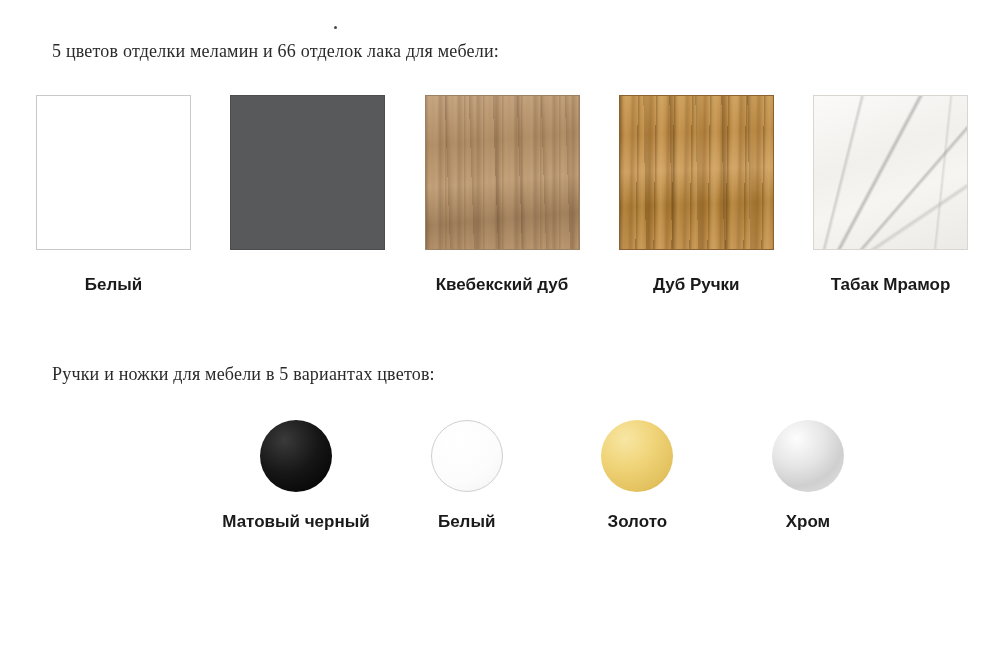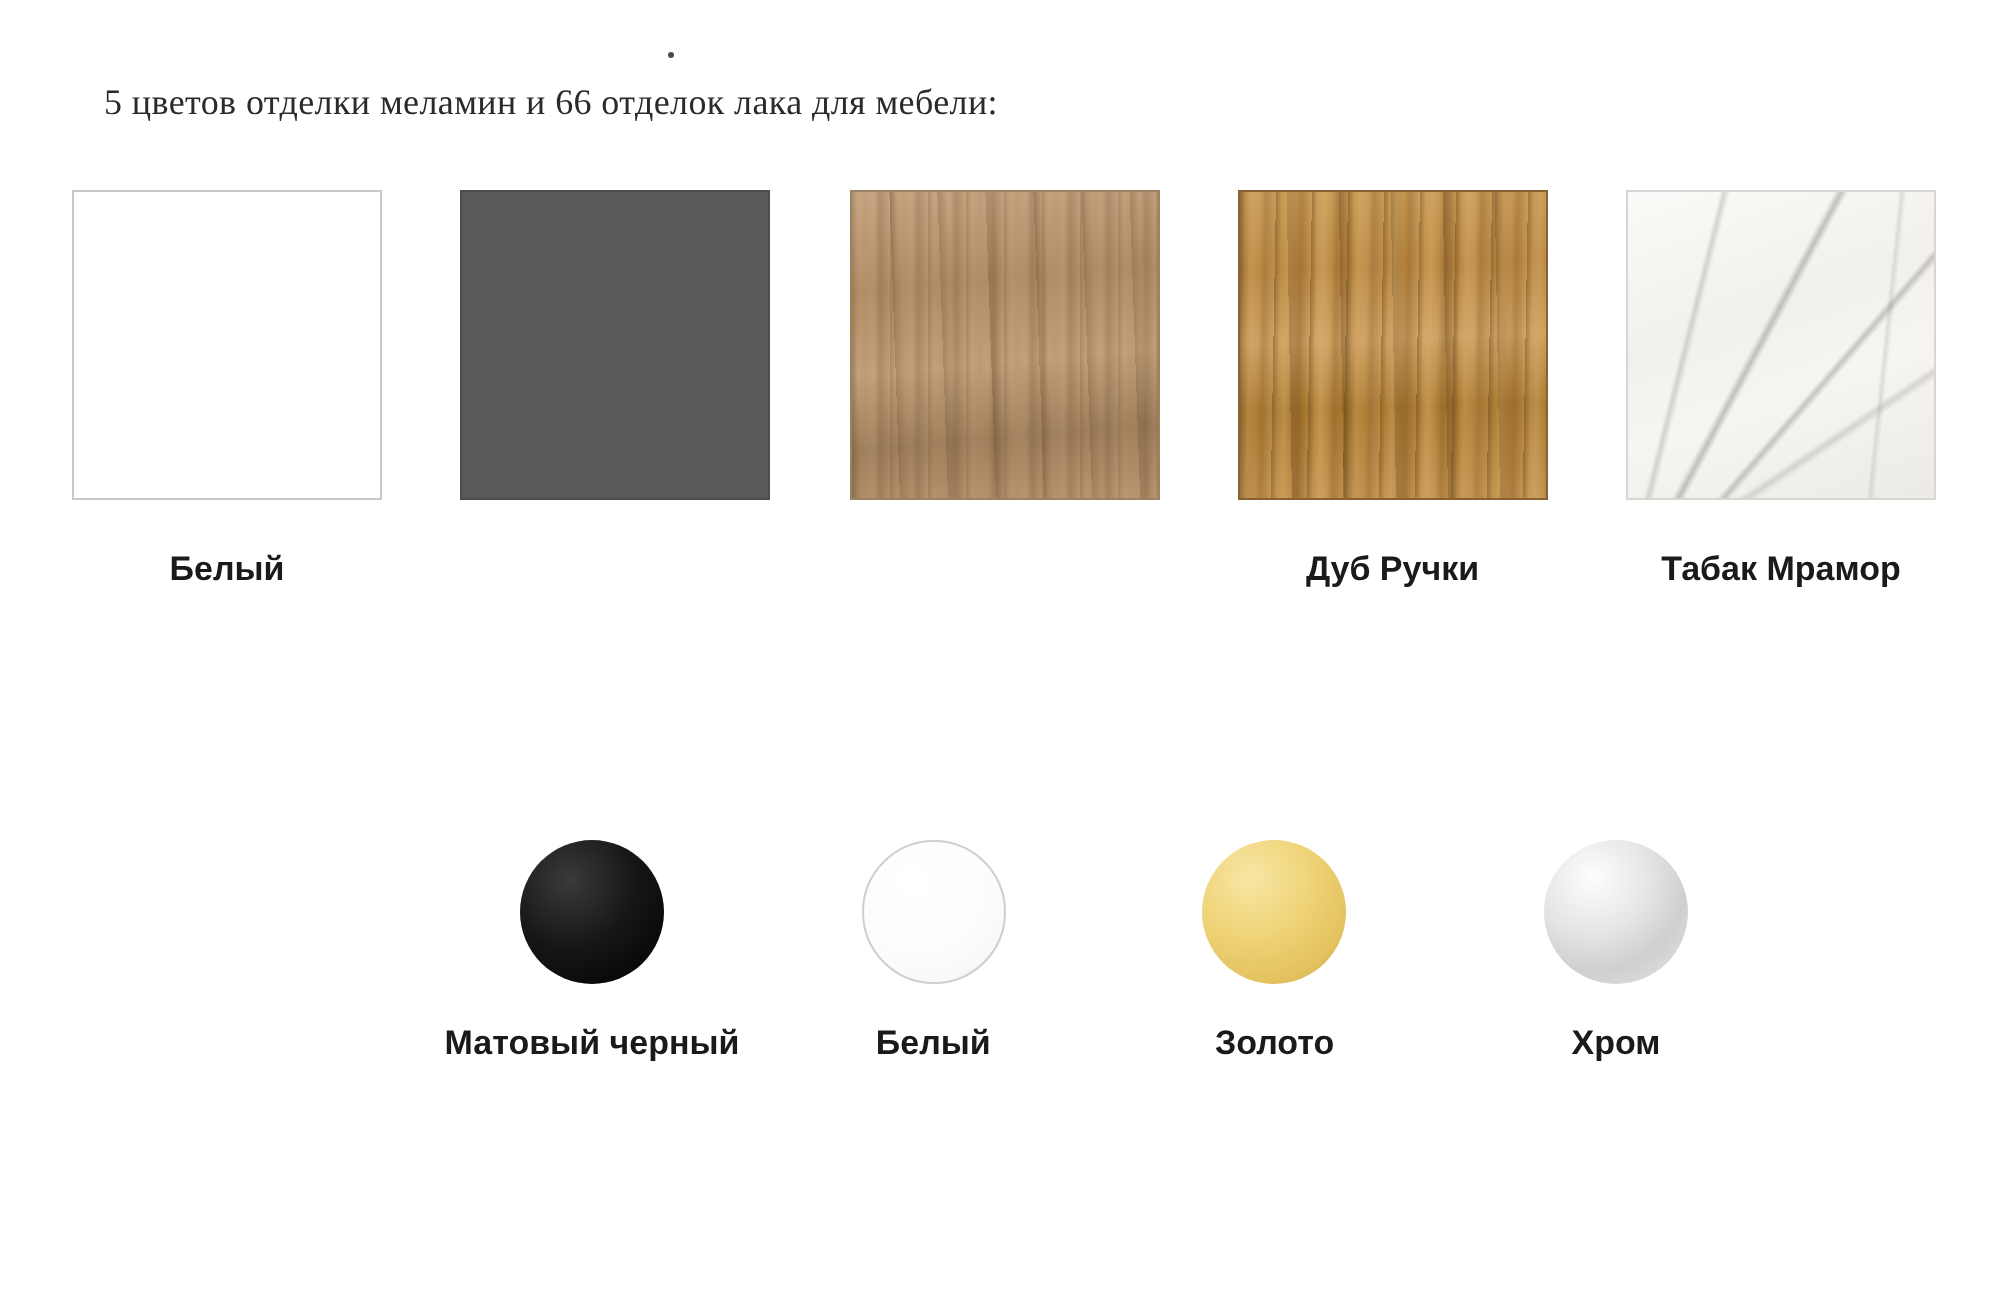--- a/index.html
+++ b/index.html
@@ -192,34 +192,36 @@
       <div class="finish-swatch sw-white"></div>
       <div class="finish-label">Белый</div>
     </div>
 
     <div class="finish-item">
       <div class="finish-swatch sw-anthracite"></div>
     </div>
 
     <div class="finish-item">
       <div class="finish-swatch sw-quebec"></div>
+      <div class="finish-label">Квебекский дуб</div>
     </div>
 
     <div class="finish-item">
       <div class="finish-swatch sw-tobacco"></div>
       <div class="finish-label">Дуб Ручки</div>
     </div>
 
     <div class="finish-item">
       <div class="finish-swatch sw-marble"></div>
       <div class="finish-label">Табак Мрамор</div>
     </div>
 
   </div>
 
+  <div class="heading" id="heading-handles">Ручки и ножки для мебели в 5 вариантах цветов:</div>
 
   <div class="handles-row">
 
     <div class="handle-item">
       <div class="handle-circle c-black"></div>
       <div class="handle-label">Матовый черный</div>
     </div>
 
     <div class="handle-item">
       <div class="handle-circle c-white"></div>

